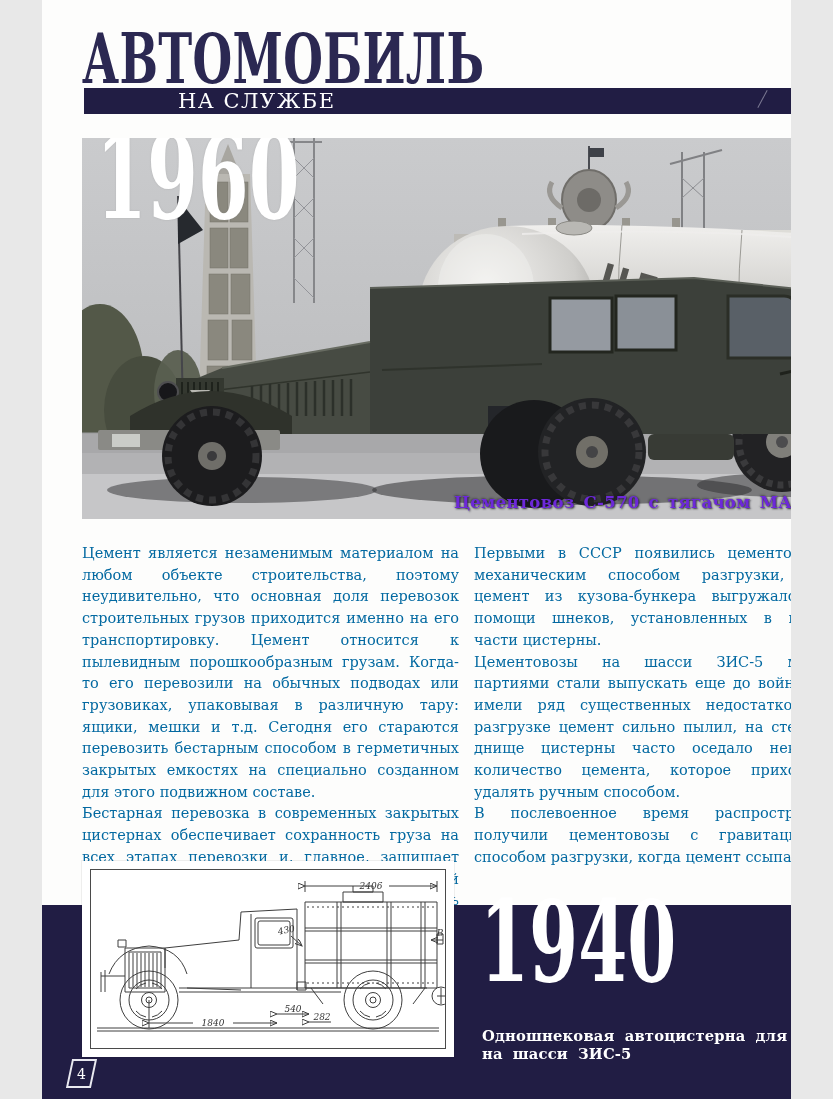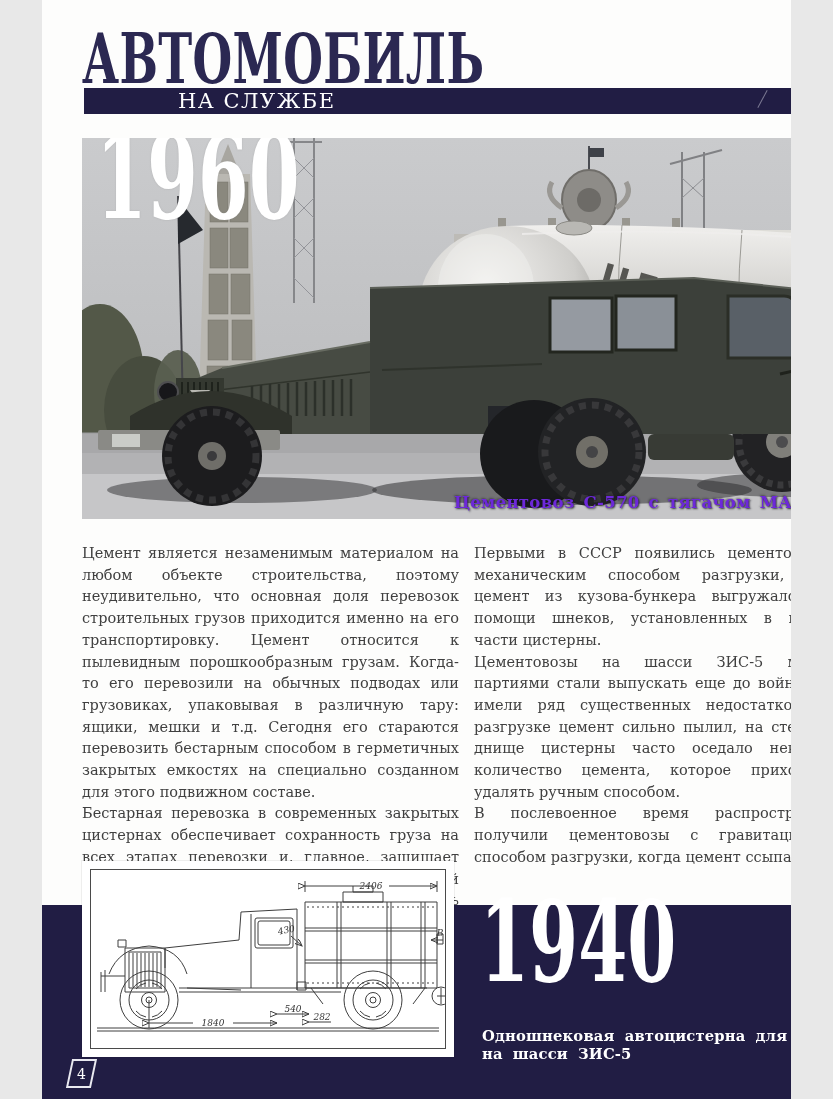--- a/index.html
+++ b/index.html
@@ -47,21 +47,21 @@
     letter-spacing:.3px; white-space:nowrap;
     text-shadow:1px 1px 2px rgba(25,25,35,.85), -1px -1px 2px rgba(25,25,35,.4);
   }
 
   
   .col { position:absolute; top:543px; }
   .col-left  { left:40px;  width:377px; }
   .col-right { left:432px; width:375px; }
   .col p {
     margin:0; font-size:14.5px; line-height:21.7px; text-align:justify;
-    color:#404040;
+    color:#0369a1;
   }
 
   
   .bottom-band {
     position:absolute; left:0; top:905px; width:833px; height:194px;
     background:#211d44;
   }
   .drawing-box {
     position:absolute; left:40px; top:861px; width:372px; height:196px;
     background:#ffffff; box-sizing:border-box; padding:8px;

